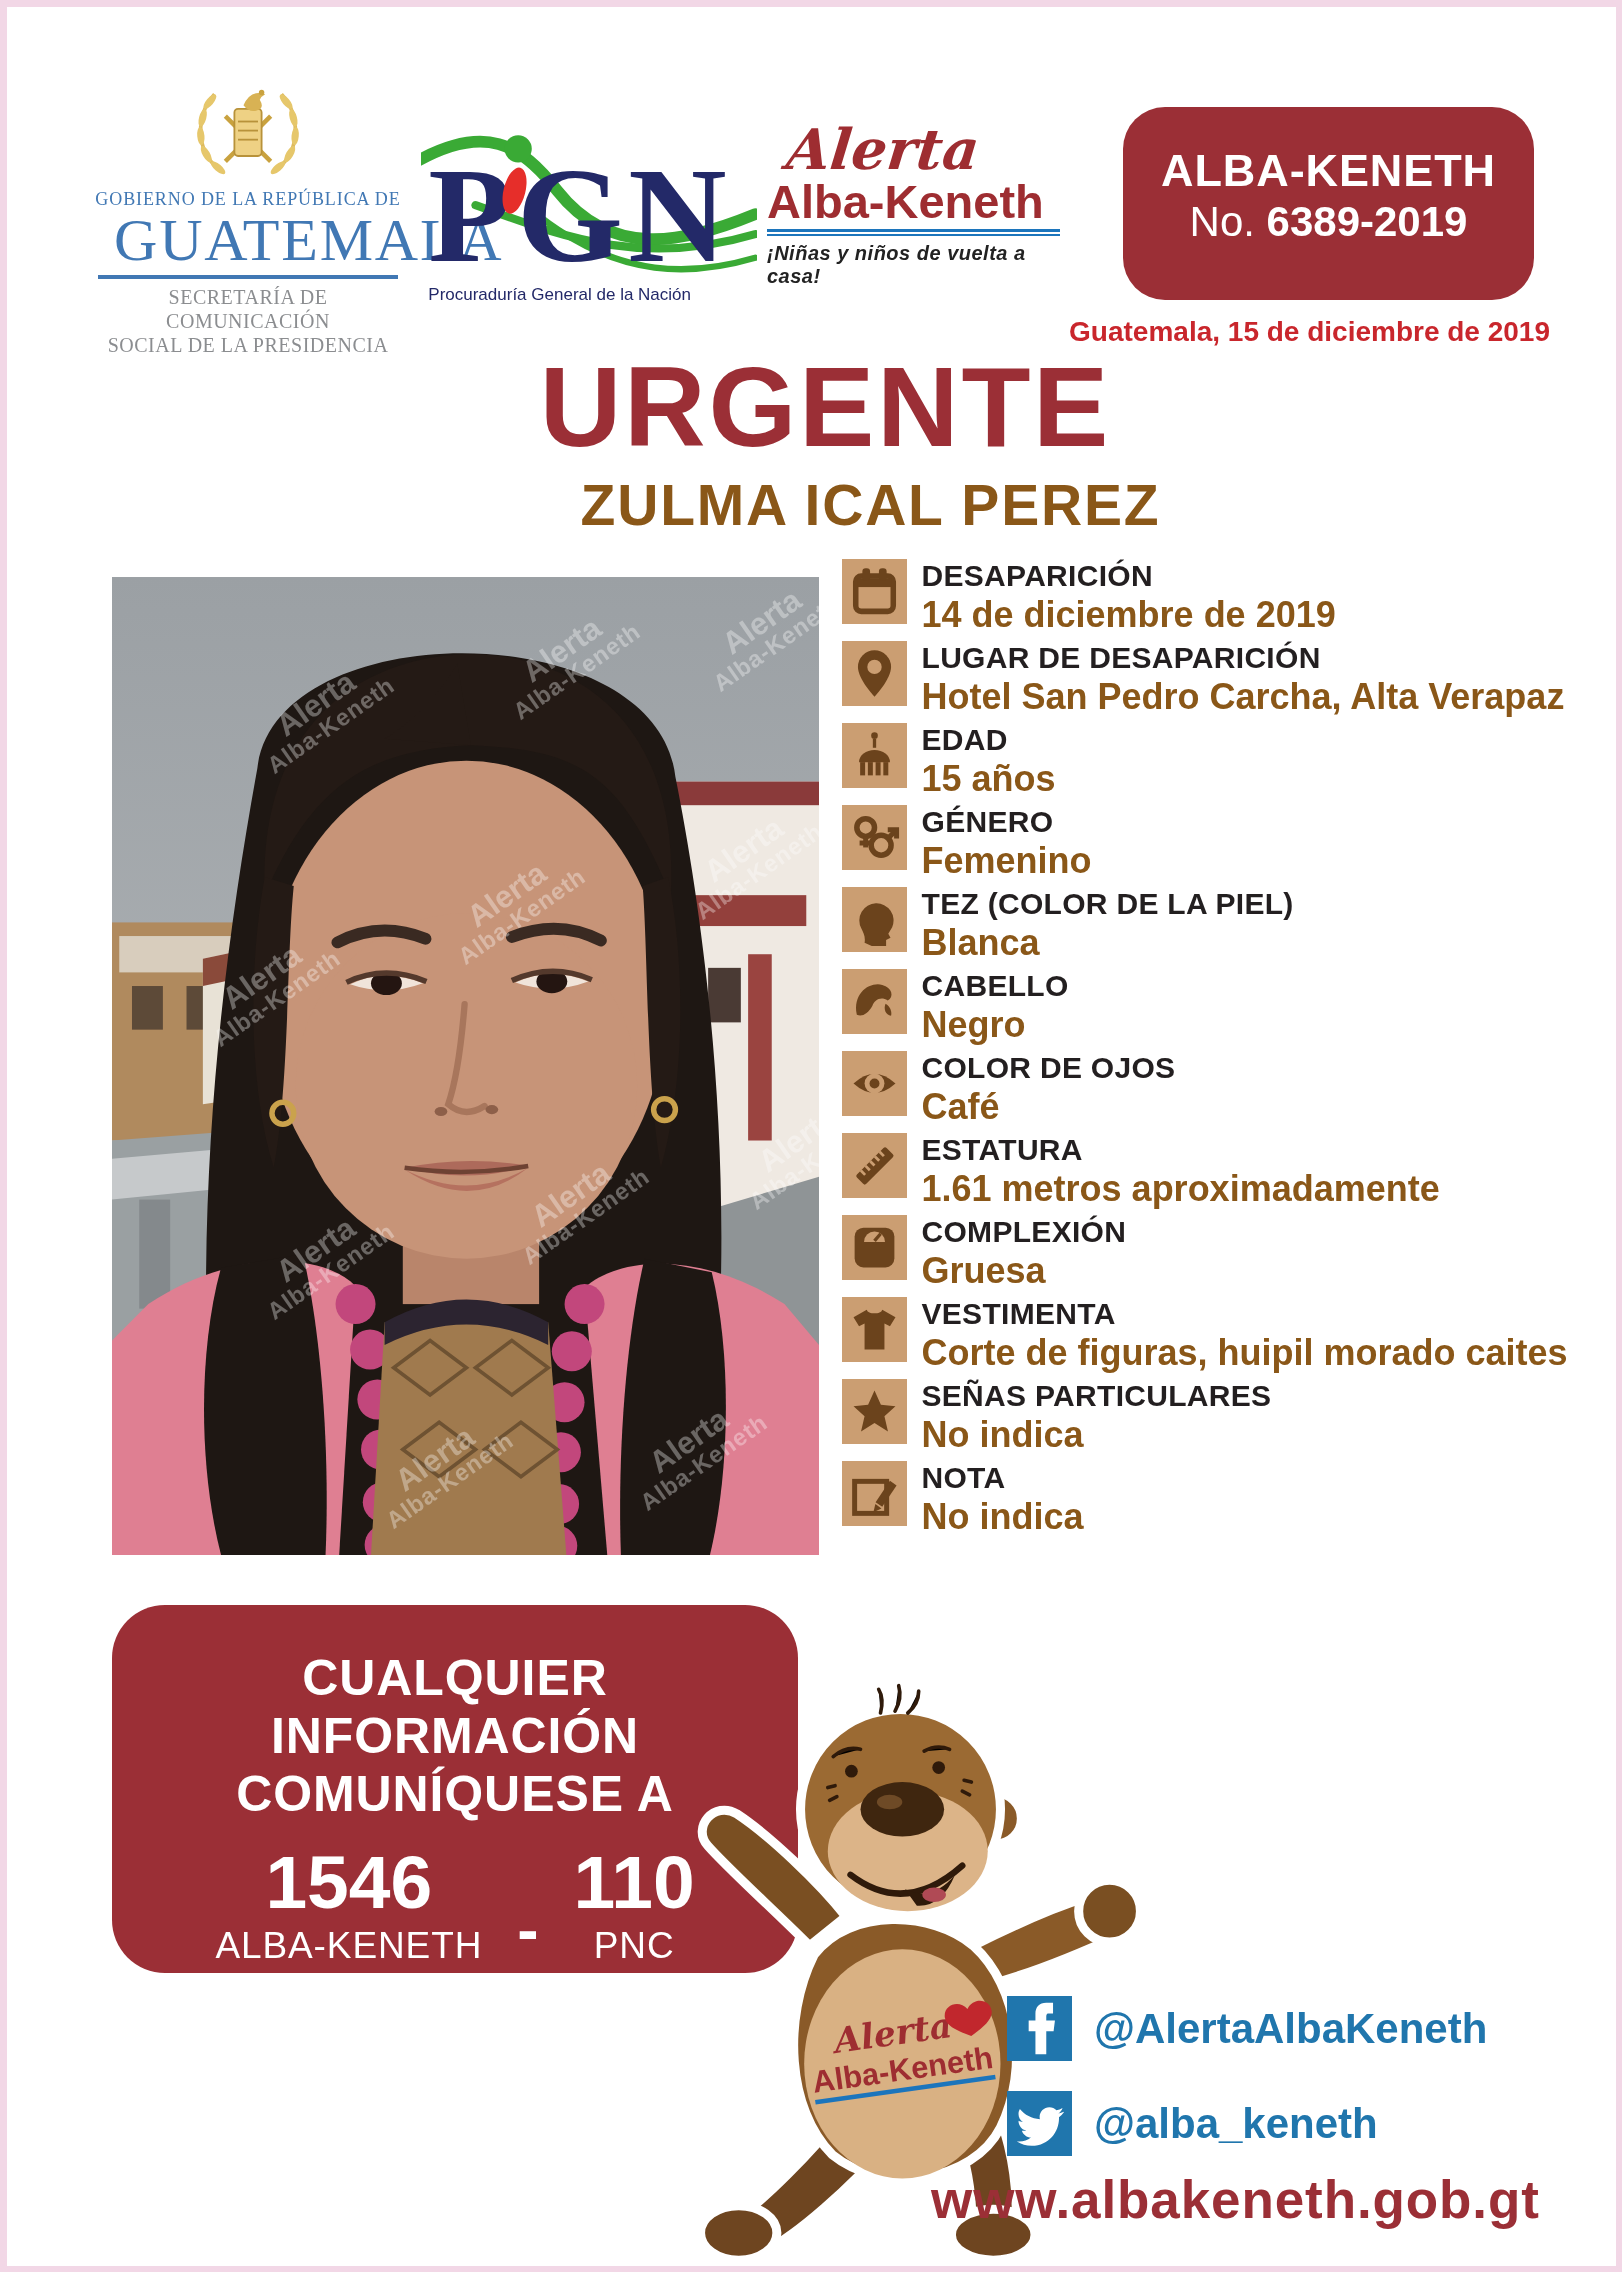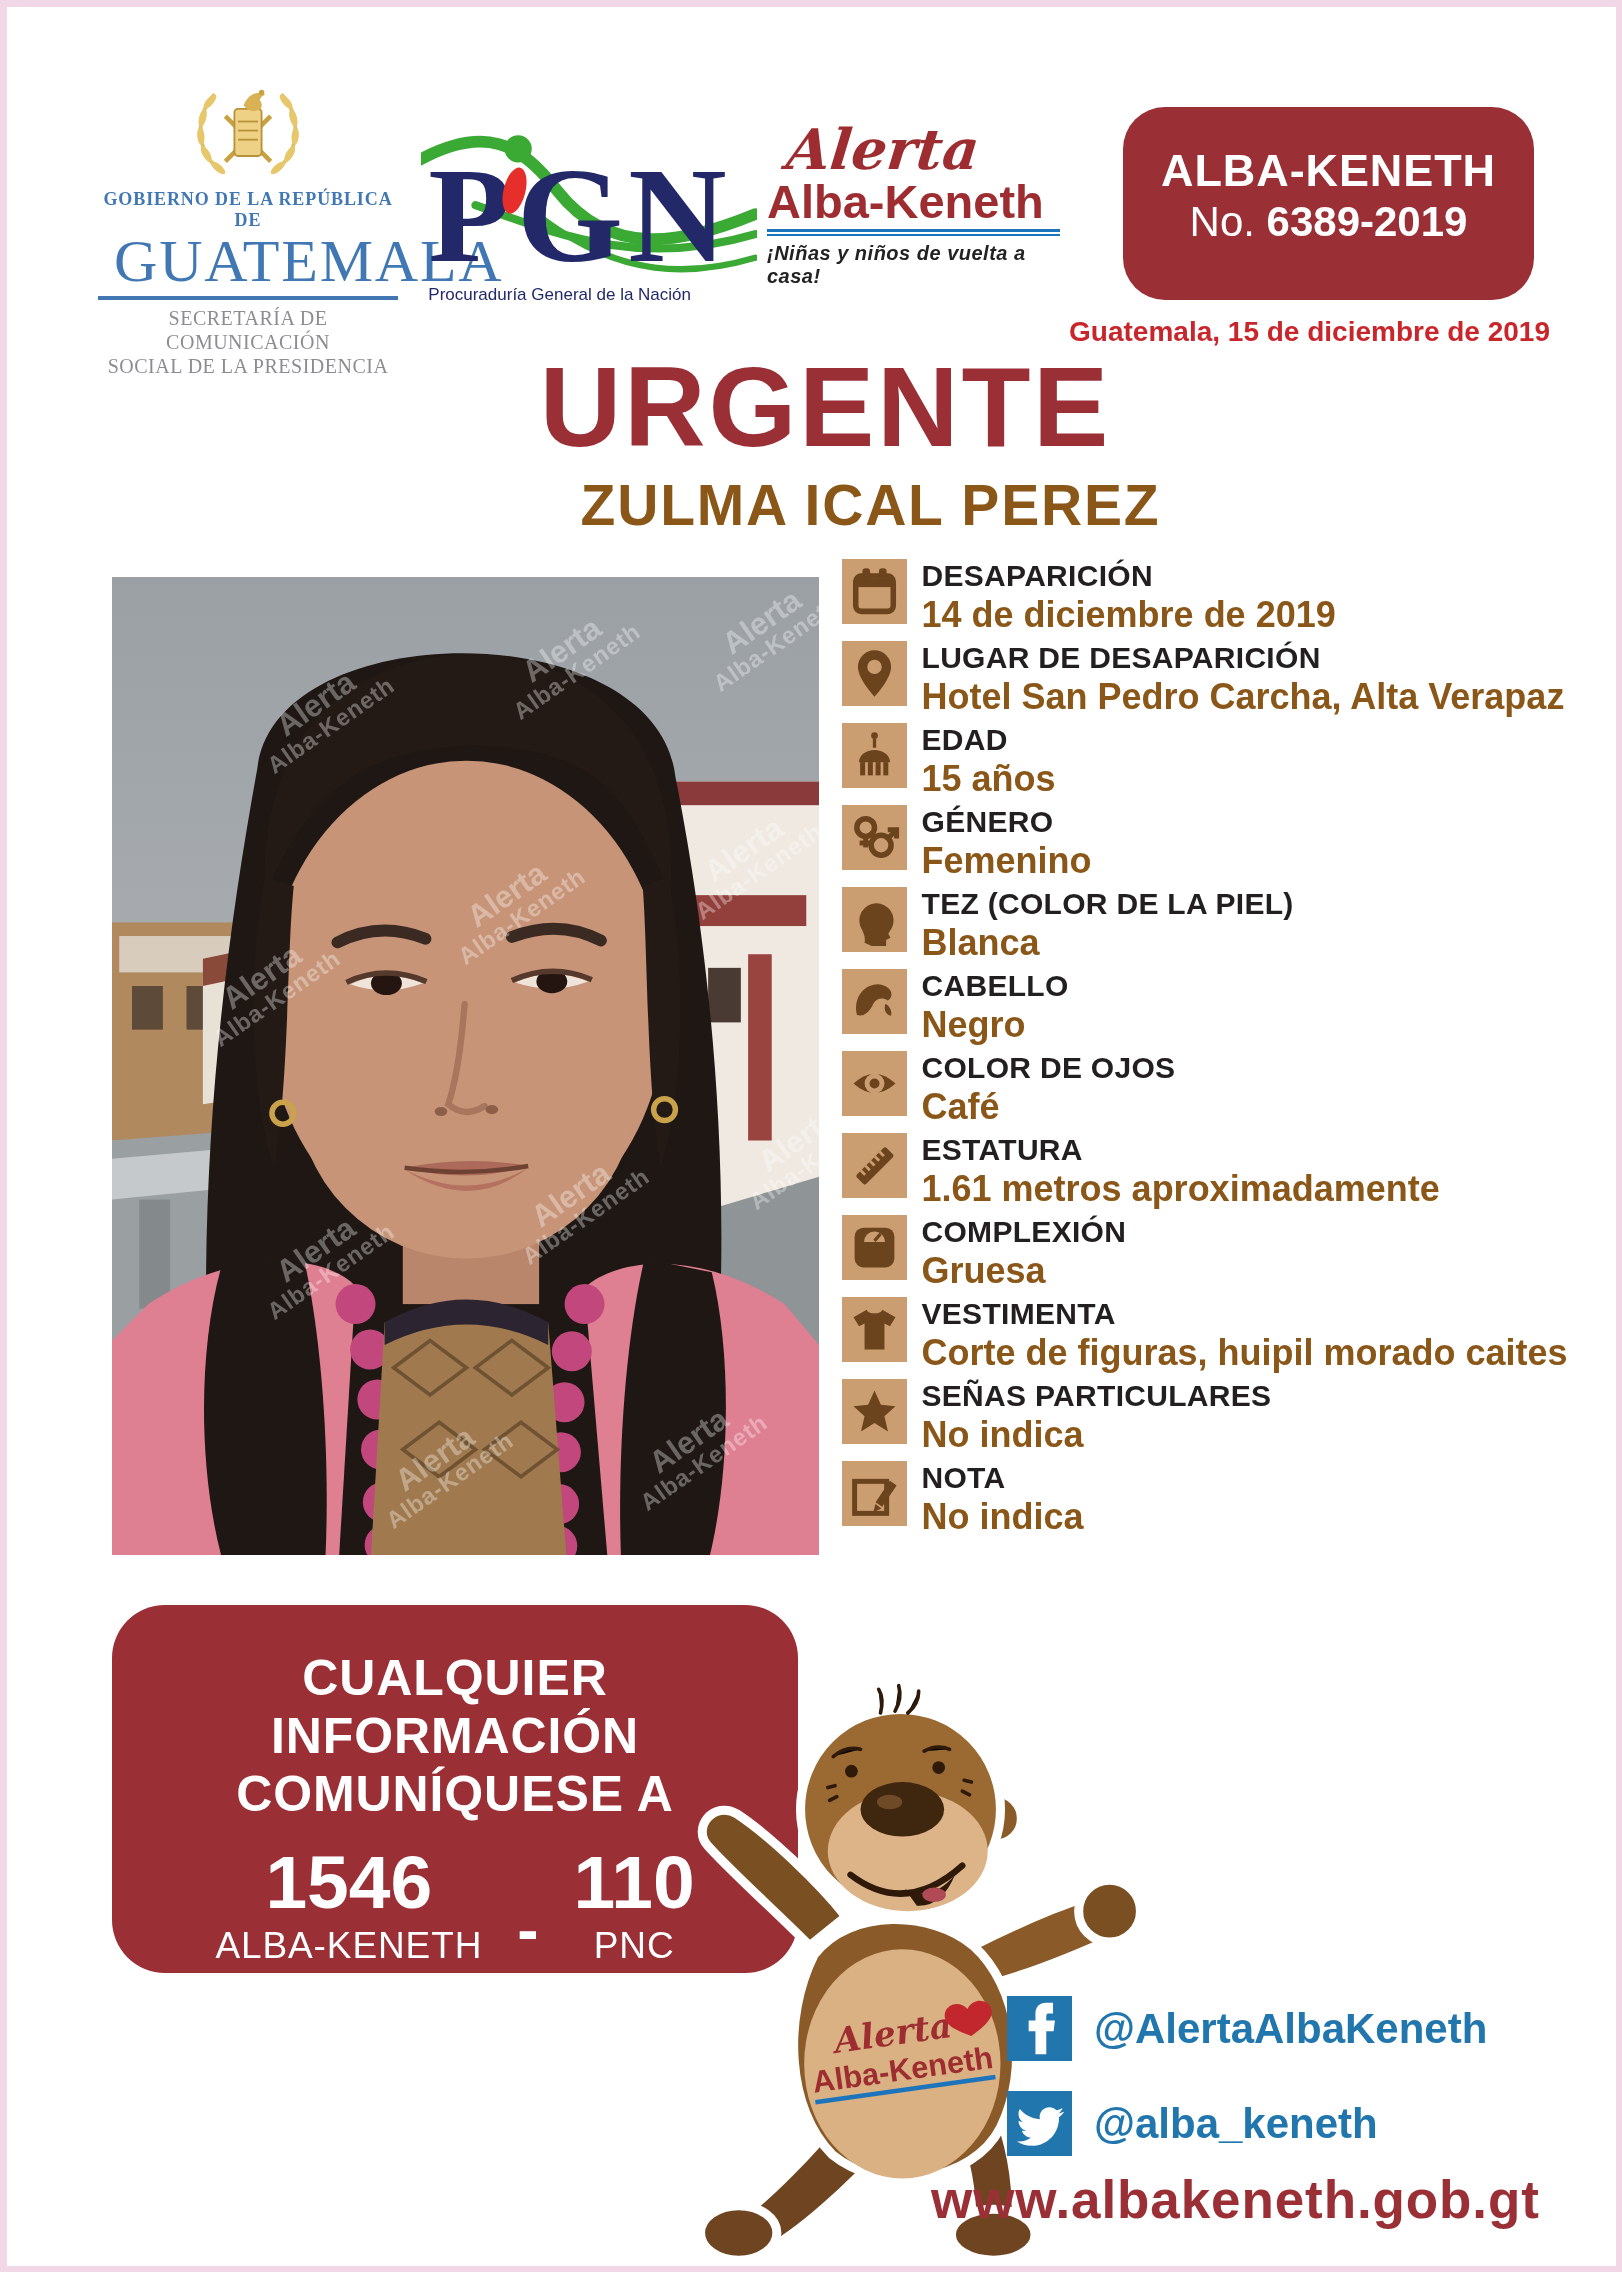--- a/index.html
+++ b/index.html
@@ -19,21 +19,21 @@
     --border-pink:#f2d7e6;
   }
   html,body{margin:0;padding:0;}
   body{width:1623px;height:2273px;background:#fff;font-family:"Liberation Sans",sans-serif;position:relative;overflow:hidden;}
   .page{position:absolute;inset:0;border:7.3px solid var(--border-pink);box-sizing:border-box;}
   .abs{position:absolute;}
 
   
   .gt-logo{left:84px;top:71px;width:314px;height:273px;text-align:center;}
   .gt-crest{display:block;margin:0 auto;}
-  .gt-line1{font-family:"Liberation Serif",serif;font-size:18px;letter-spacing:0.9px;color:var(--guatemala-blue);font-weight:700;margin-top:3.6px;}
+  .gt-line1{font-family:"Liberation Serif",serif;font-size:18px;letter-spacing:0.9px;color:var(--guatemala-blue);font-weight:400;margin-top:3.6px;}
   .gt-name{font-family:"Liberation Serif",serif;font-size:60px;letter-spacing:1.8px;color:var(--guatemala-blue);font-weight:400;line-height:1.0;margin-left:23px;}
   .gt-rule{height:3.6px;background:var(--guatemala-blue);margin:5.5px 7.3px 6.4px 7.3px;}
   .gt-sec{font-family:"Liberation Serif",serif;font-size:20px;color:var(--gray-text);line-height:1.2;letter-spacing:0.5px;}
 
   
   .pgn{left:414px;top:100px;width:336px;height:209px;}
   .pgn-caption{position:absolute;left:7.3px;top:178px;width:100%;font-size:17px;color:var(--pgn-navy);font-weight:400;}
 
   
   .alerta-logo{left:760px;top:116px;width:300px;text-align:left;}

